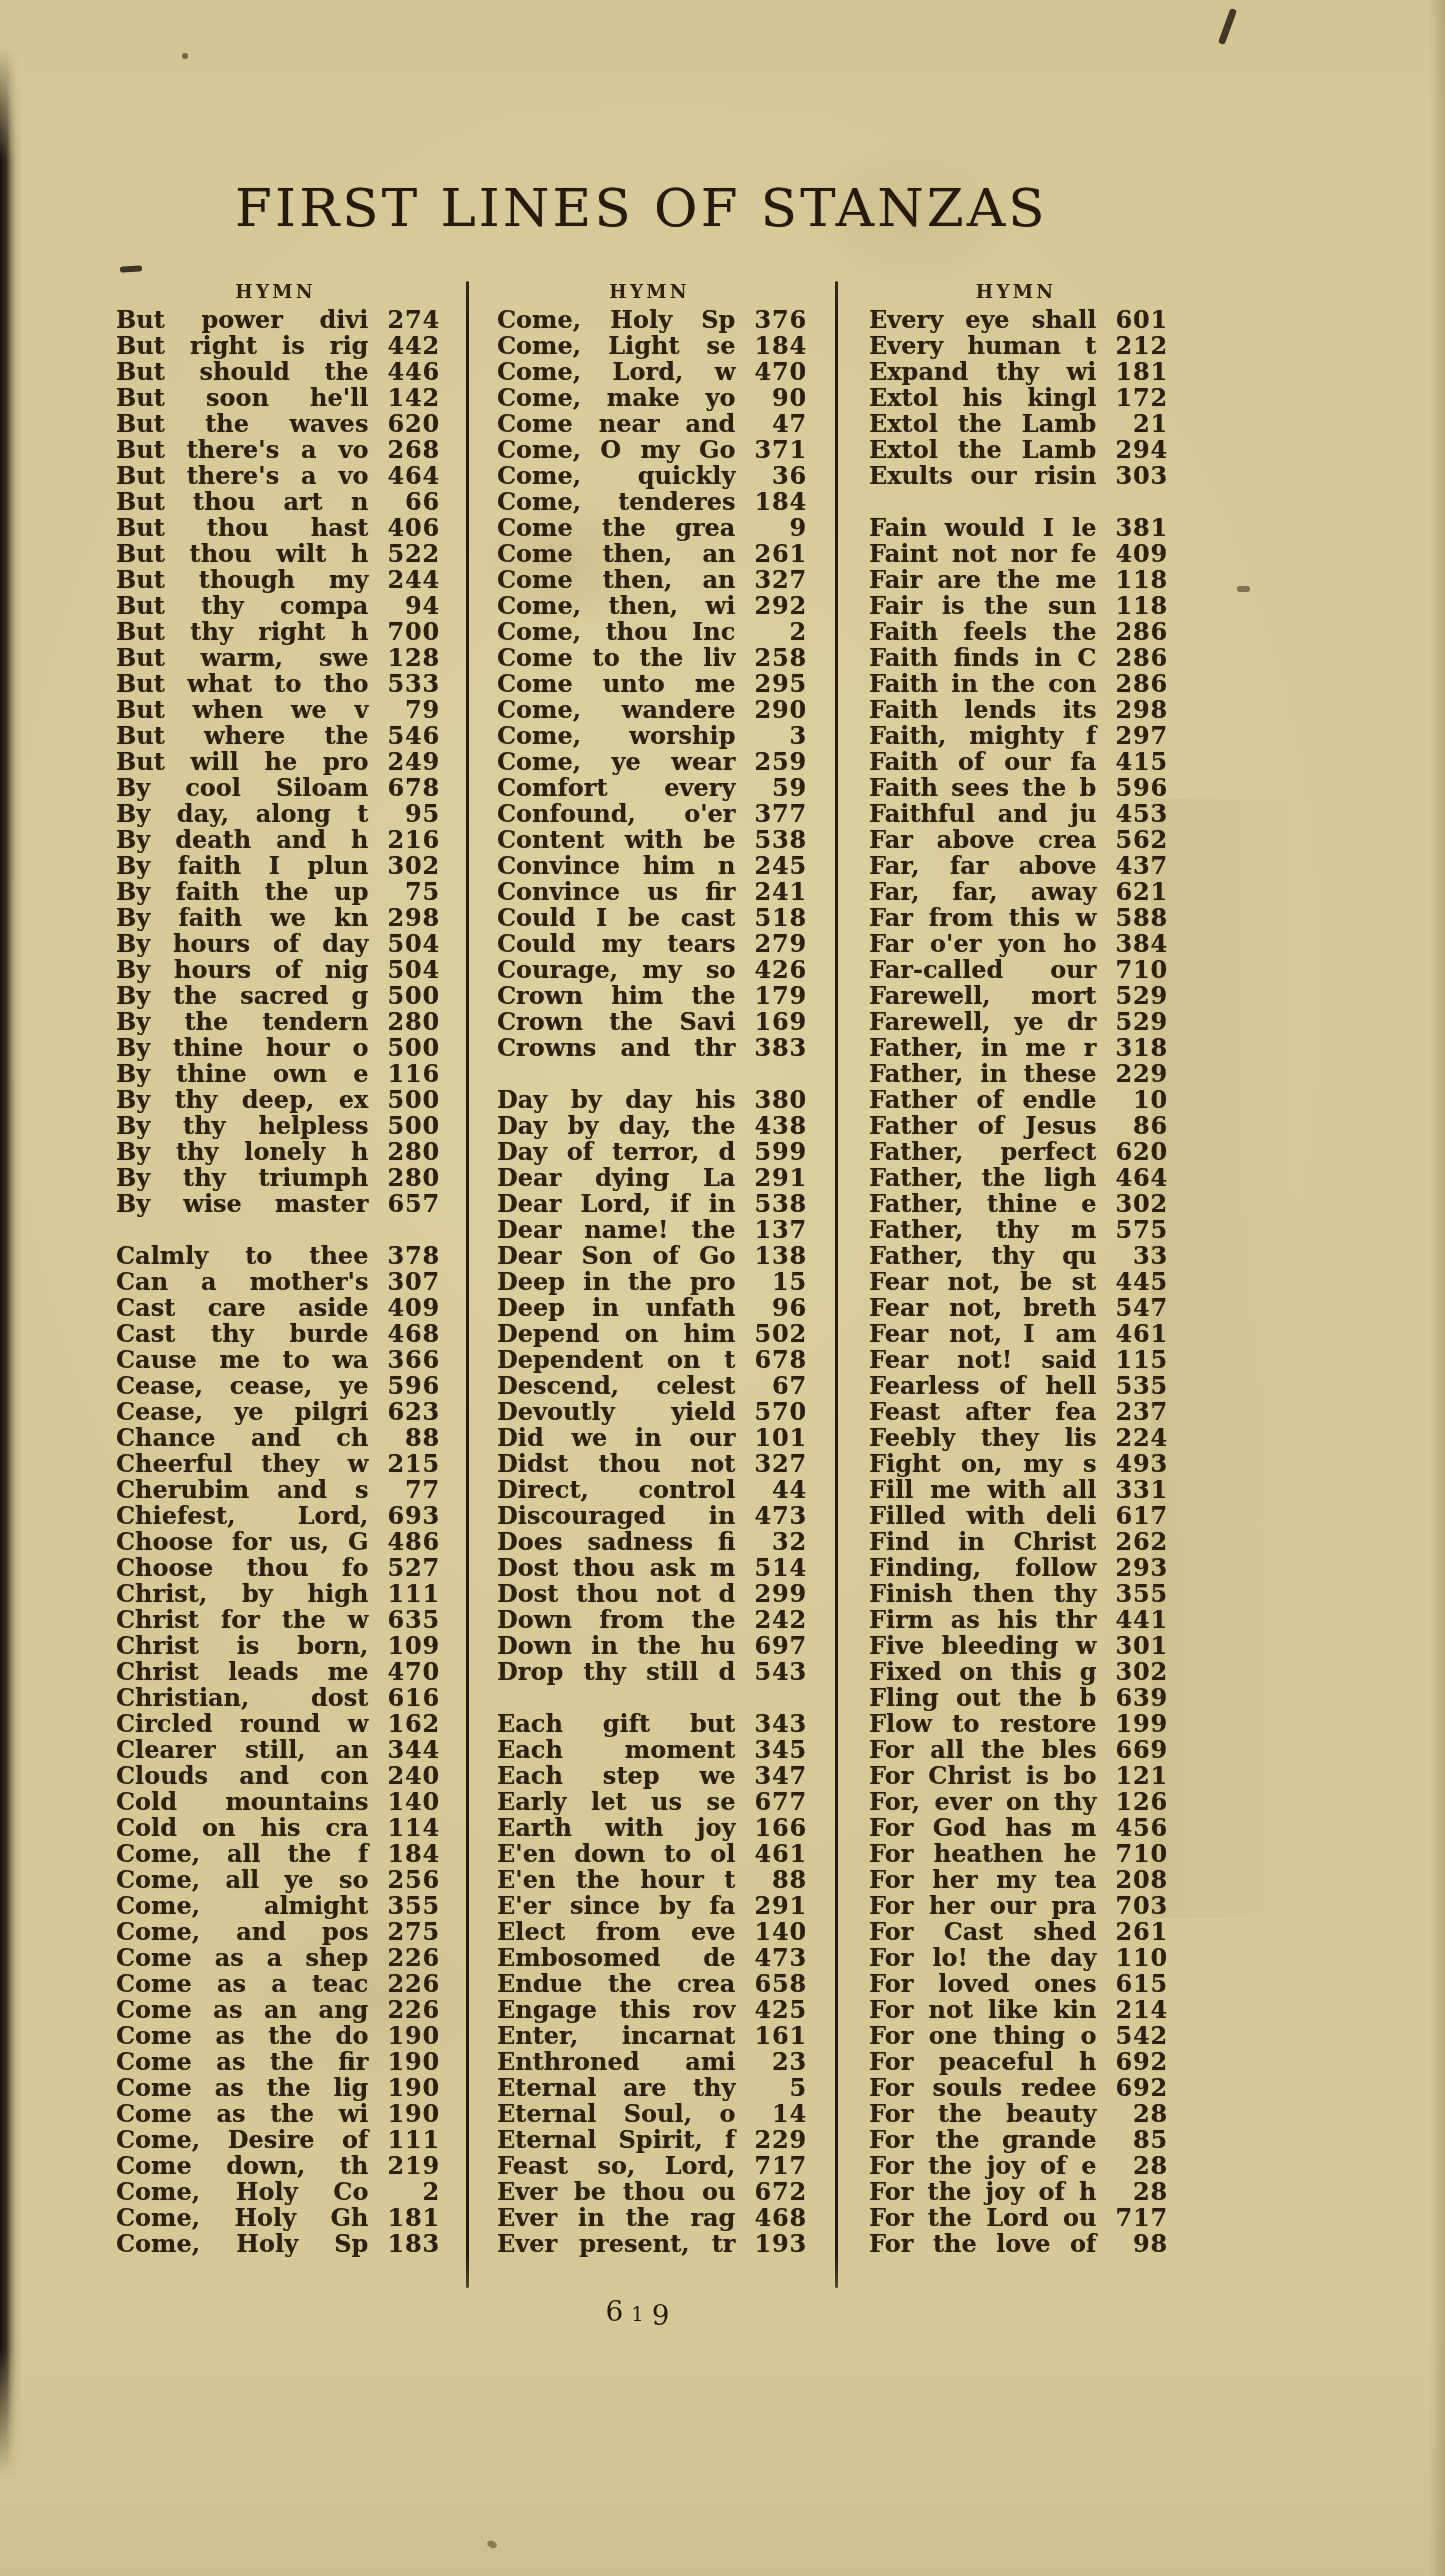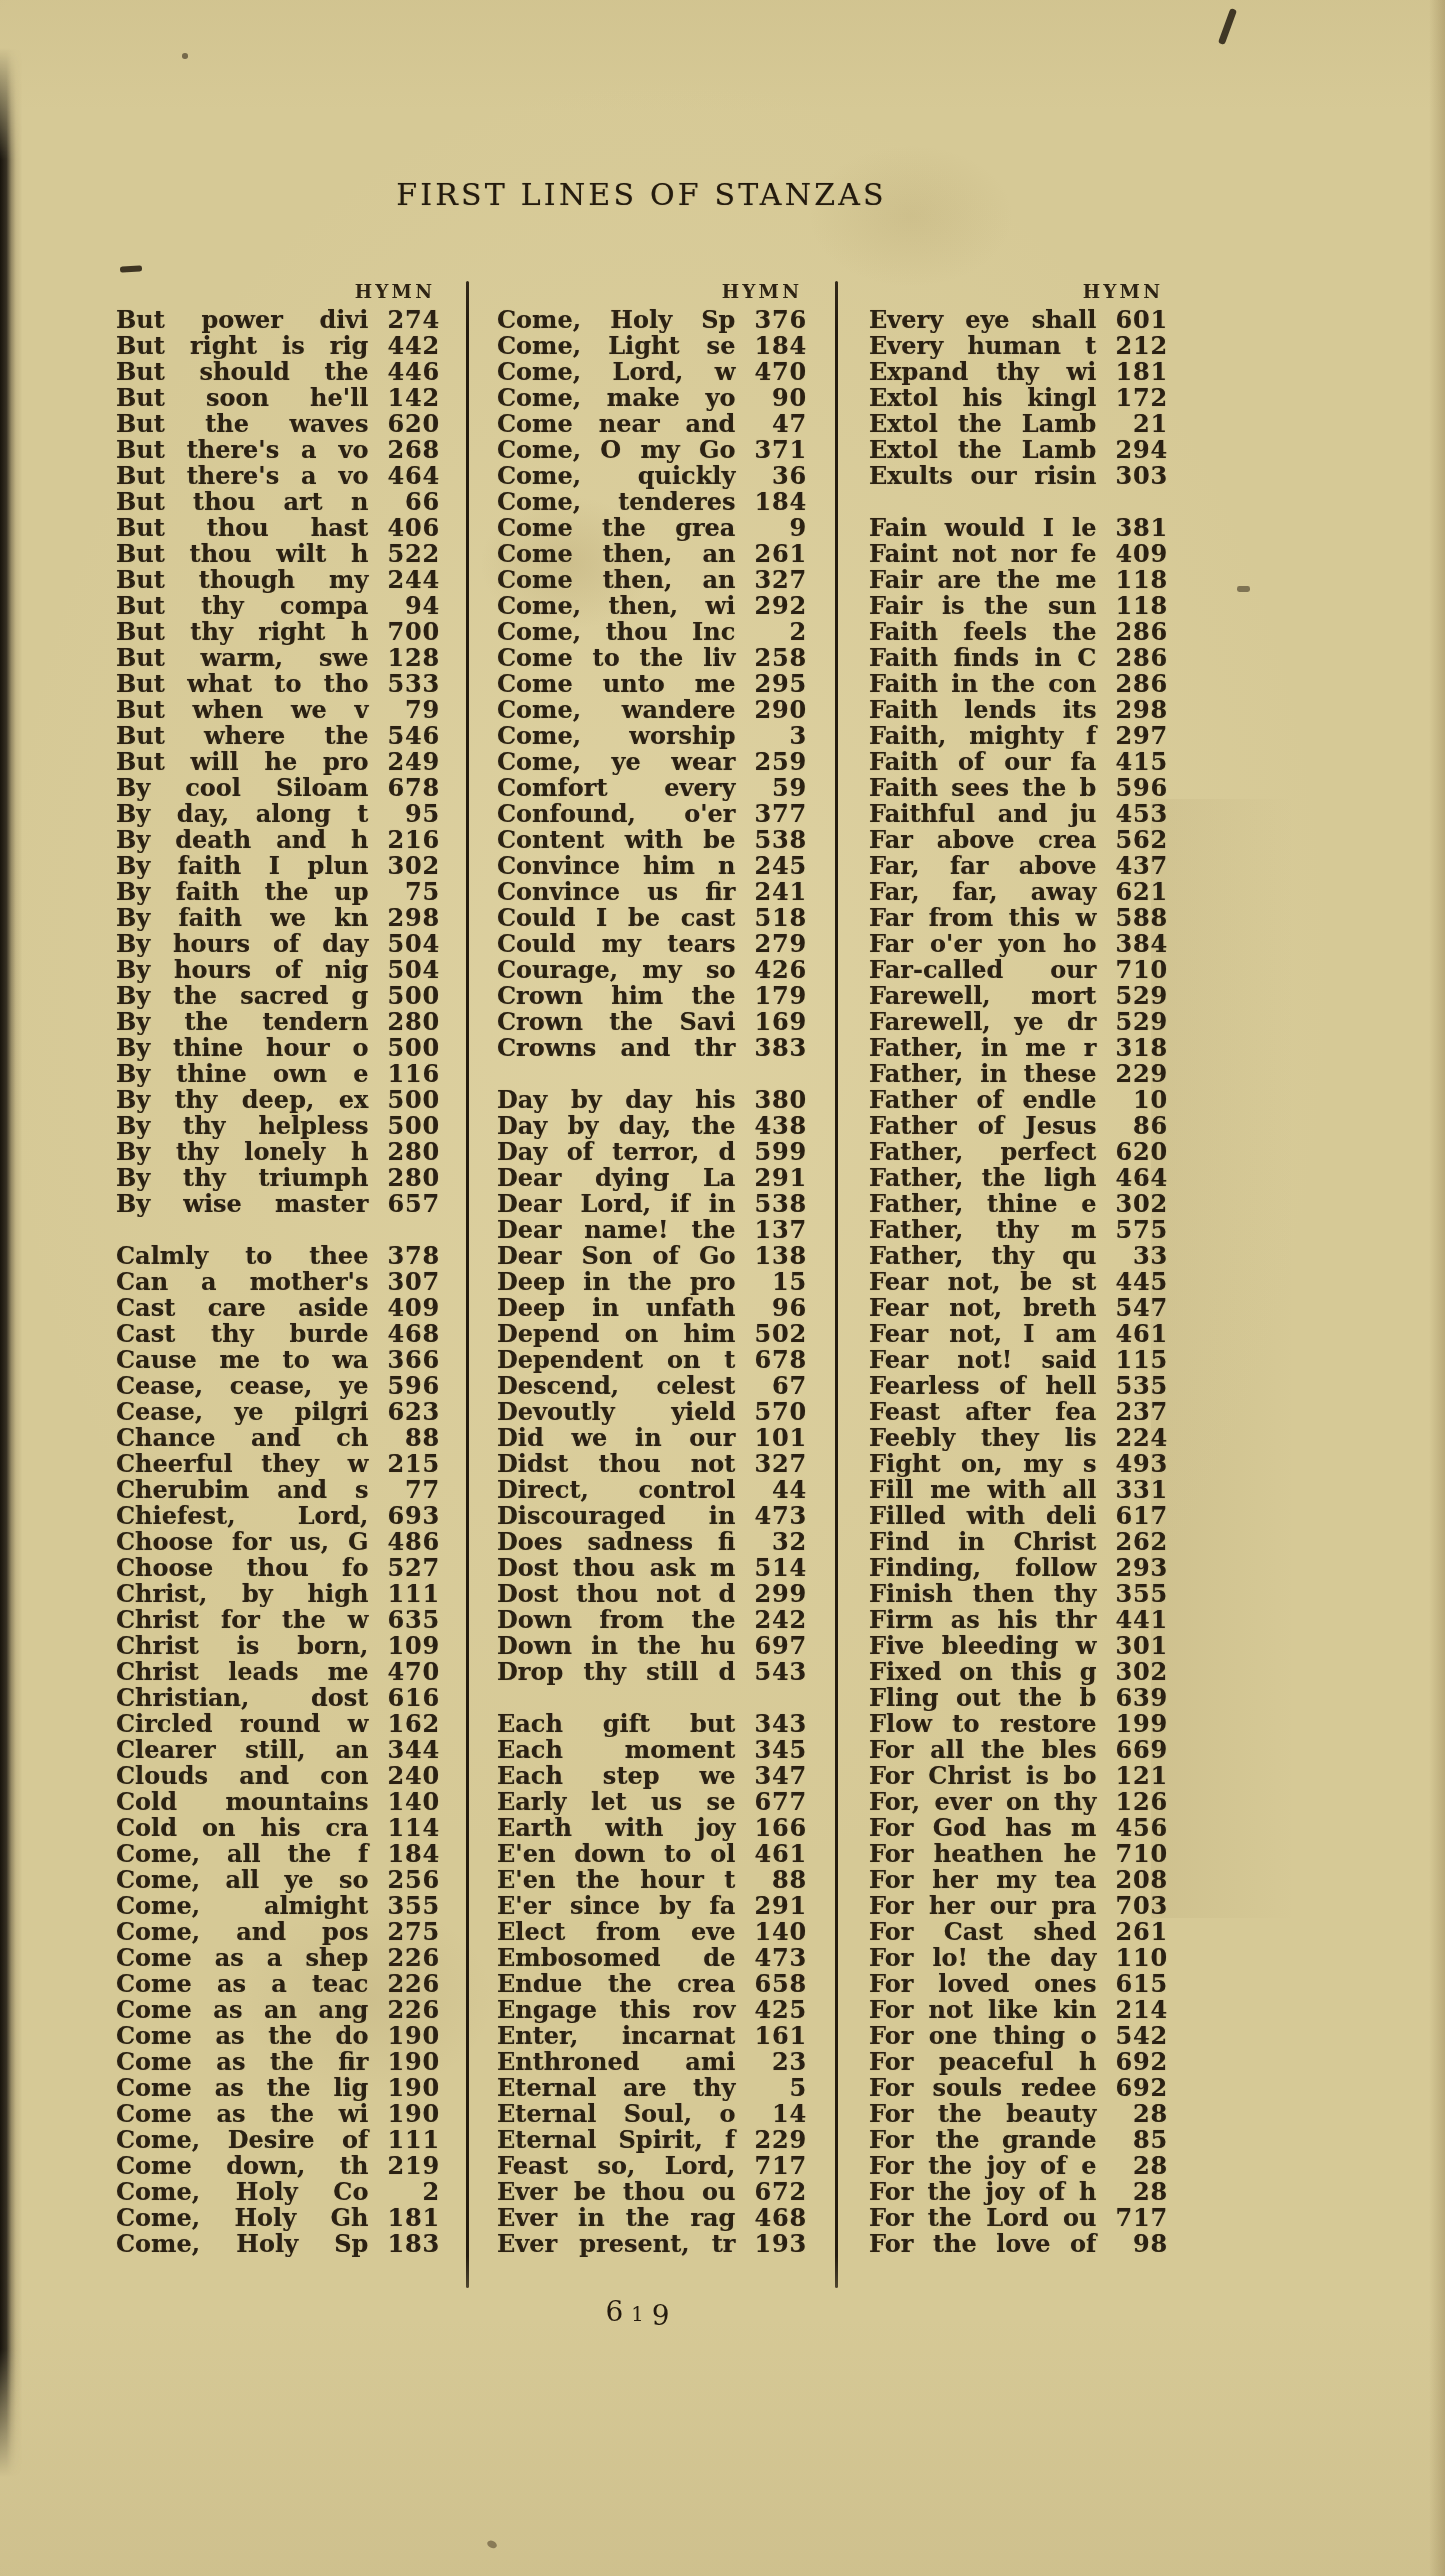--- a/index.html
+++ b/index.html
@@ -45,36 +45,36 @@
   .speck-a{position:absolute;left:182px;top:53px;width:5.6px;height:5.6px;background:rgba(40,30,16,.55);border-radius:50%;}
   .speck-b{position:absolute;left:487px;top:2541px;width:10.4px;height:7.2px;background:rgba(50,38,20,.45);border-radius:50%;transform:rotate(25deg);}
   .stain1{position:absolute;left:479px;top:495px;width:176px;height:136px;background:radial-gradient(ellipse, rgba(125,100,45,.14), rgba(0,0,0,0) 70%);}
   .stain2{position:absolute;left:807px;top:144px;width:208px;height:144px;background:radial-gradient(ellipse, rgba(125,100,45,.10), rgba(0,0,0,0) 70%);}
   .stain3{position:absolute;left:240px;top:1902px;width:256px;height:192px;background:radial-gradient(ellipse, rgba(115,95,50,.09), rgba(0,0,0,0) 70%);}
   .stain4{position:absolute;left:1151px;top:799px;width:264px;height:1119px;background:linear-gradient(to right, rgba(120,100,55,.08), rgba(0,0,0,0) 55%);}
   
   .title{
     position:absolute;left:116px;top:177px;width:1051px;
     text-align:center;
-    font-size:30px;font-weight:400;letter-spacing:3.2px;
+    font-size:53px;font-weight:400;letter-spacing:3.2px;
     color:#241b0e;
     text-shadow:0 0 0.8px rgba(36,27,14,.55);
     white-space:nowrap;
   }
   .vrule{
     position:absolute;top:281px;width:3.2px;height:2007px;
     background:linear-gradient(to bottom, rgba(34,25,13,.9), #241c10 48px, #241c10 calc(100% - 32px), rgba(34,25,13,.75));
     border-radius:1.6px;
   }
   .vrule.r1{left:466px;}
   .vrule.r2{left:835px;}
   .col{position:absolute;top:281px;}
   .col .hymn-head{
     height:25.6px;
-    text-align:right;padding-right:4.8px;
+    text-align:center;padding-right:4.8px;
     font-size:18.4px;font-weight:700;letter-spacing:3.2px;
     color:#2e2414;
   }
   .row{
     display:flex;align-items:baseline;
     height:26px;overflow:hidden;
     font-size:24px;font-weight:700;line-height:26px;
     color:var(--ink);
     text-shadow:0 0 0.8px rgba(43,33,19,.4);
   }

